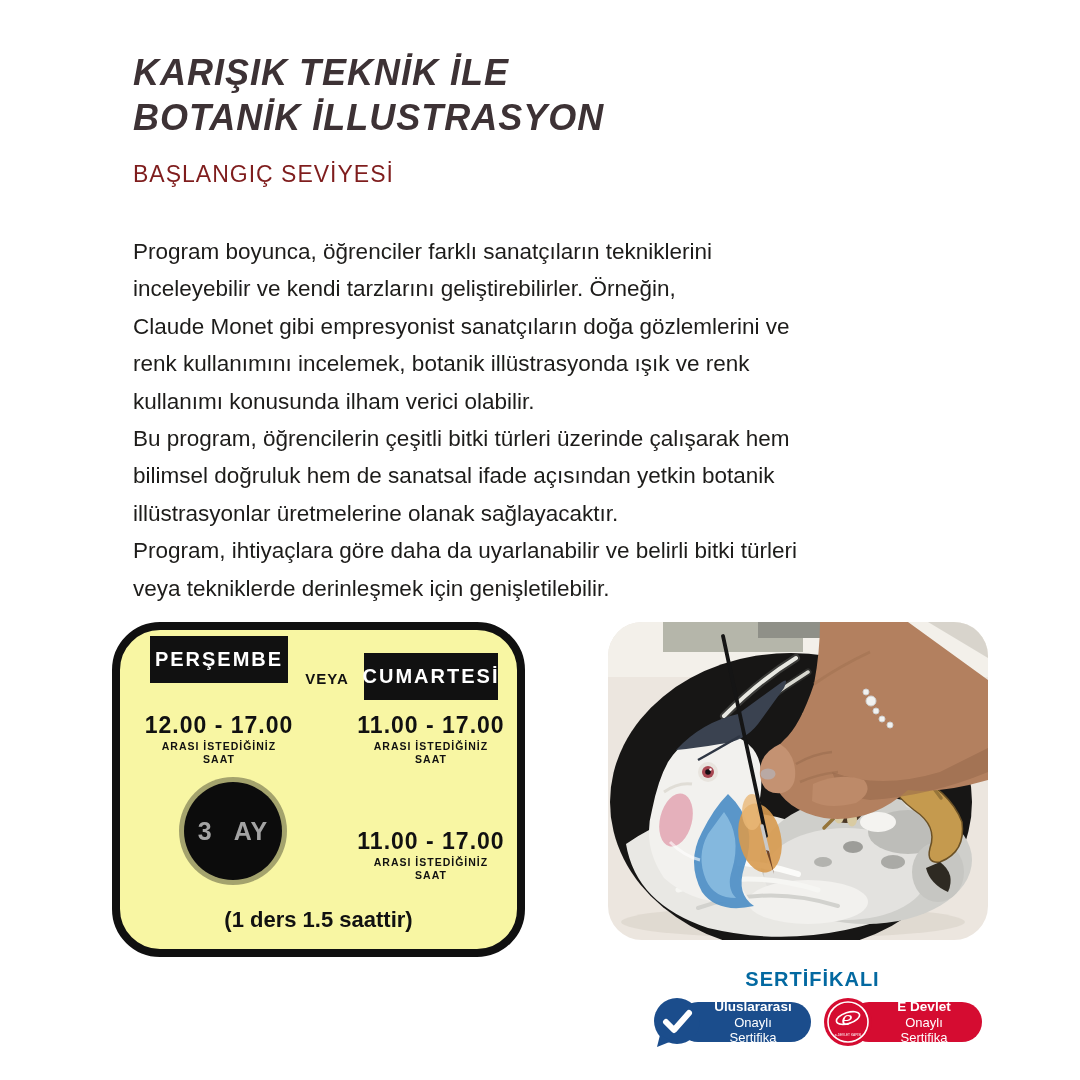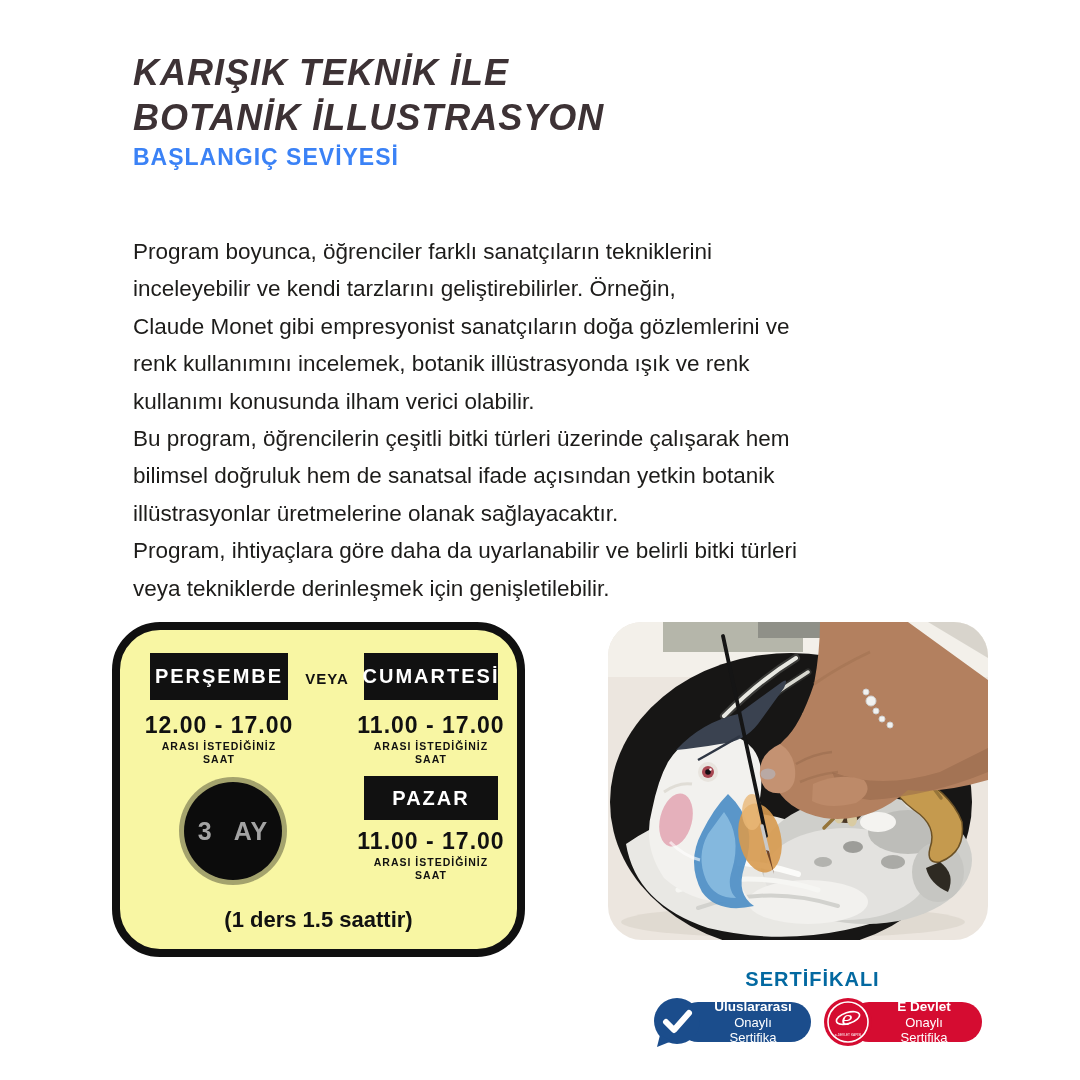--- a/index.html
+++ b/index.html
@@ -12,22 +12,22 @@
   }
 
   
   .header { position:absolute; left:133px; top:50px; }
   .title-line {
     font-size:36px; line-height:45px;
     font-weight:bold; font-style:italic;
     letter-spacing:1px; color:#3d3235;
   }
   .subtitle {
-    margin-top:4px; font-size:23px;
-    letter-spacing:1px; color:#3b82f6; font-weight:700;
+    margin-top:21px; font-size:23px;
+    letter-spacing:1px; color:#7f1d1d; font-weight:400;
   }
 
   
   .description {
     position:absolute; left:133px; top:233px; width:810px;
     font-size:22.5px; line-height:37.4px; color:#1d1c1a;
   }
   .description p { white-space:pre-line; }
 
   
@@ -36,21 +36,21 @@
     width:413px; height:335px;
     background:#f8f6a3;
     border:8px solid #101010;
     border-radius:48px;
   }
   .day-box {
     position:absolute; background:#111111; color:#ffffff;
     display:flex; align-items:center; justify-content:center;
     font-weight:bold; font-size:20px; letter-spacing:2px;
   }
-  .box-persembe  { left:30px;  top:23px;  width:138px; height:47px; }
+  .box-persembe  { left:30px;  top:6px;  width:138px; height:47px; }
   .box-cumartesi { left:244px; top:23px;  width:134px; height:47px; }
   .box-pazar     { left:244px; top:146px; width:134px; height:44px; }
   .or-label {
     position:absolute; left:170px; top:40px; width:74px;
     text-align:center; font-weight:bold; font-size:15px; letter-spacing:1px; color:#111;
   }
   .hours {
     position:absolute; width:160px; text-align:center;
     font-weight:bold; font-size:23px; letter-spacing:1px; color:#111;
   }
@@ -137,21 +137,20 @@
   <div class="hours hours-1">12.00 - 17.00</div>
   <div class="hours hours-2">11.00 - 17.00</div>
 
   <div class="hours-note note-1">ARASI İSTEDİĞİNİZ
 SAAT</div>
   <div class="hours-note note-2">ARASI İSTEDİĞİNİZ
 SAAT</div>
 
   <div class="duration-circle">3 AY</div>
 
-  <div class="day-box box-pazar">PAZAR</div>
   <div class="hours hours-3">11.00 - 17.00</div>
   <div class="hours-note note-3">ARASI İSTEDİĞİNİZ
 SAAT</div>
 
   <div class="lesson-note">(1 ders 1.5 saattir)</div>
 </div>
 
 <div class="photo">
   <svg viewBox="0 0 380 318" width="380" height="318">
 

